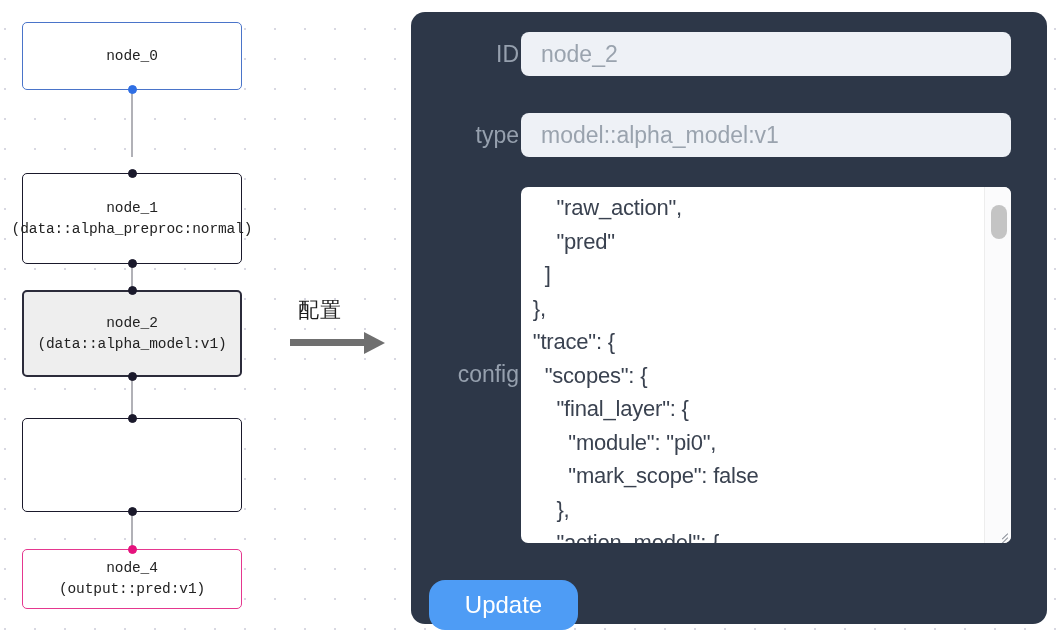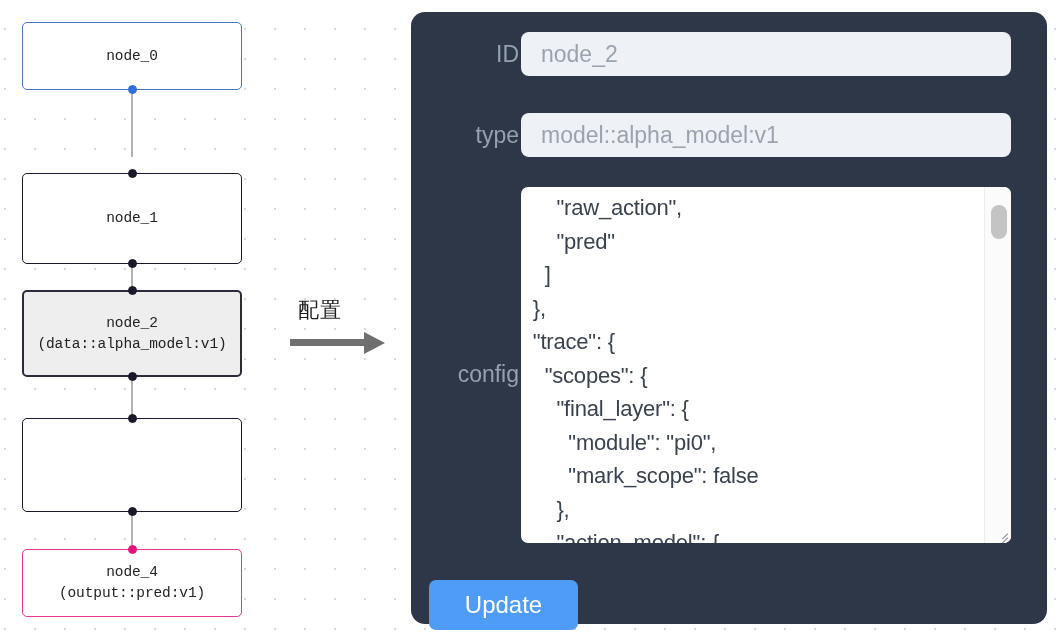--- a/index.html
+++ b/index.html
@@ -245,21 +245,21 @@
 
   .update-button {
     position: absolute;
     left: 18px;
     top: 568px;
     width: 149px;
     height: 50px;
     background: #4e9cf5;
     color: #ffffff;
     border: none;
-    border-radius: 7px;
+    border-radius: 16px;
     font-size: 24px;
     font-family: "Liberation Sans", "DejaVu Sans", sans-serif;
     text-align: center;
     line-height: 44px;
     cursor: pointer;
     padding: 0;
   }
 </style>
 </head>
 <body>
@@ -276,40 +276,41 @@
     <div class="node n-input" style="top:22px;height:68px;">
       <div>
         <div>node_0</div>
       </div>
       <div class="port bottom blue"></div>
     </div>
 
     <div class="node" style="top:157px;height:91px;margin-top:16px;">
       <div>
         <div>node_1</div>
+        <div>(data::alpha_preproc:normal)</div>
       </div>
       <div class="port top"></div>
       <div class="port bottom"></div>
     </div>
 
     <div class="node n-selected" style="top:290px;height:87px;">
       <div>
         <div>node_2</div>
         <div>(data::alpha_model:v1)</div>
       </div>
       <div class="port top" style="top:-6px;"></div>
       <div class="port bottom" style="bottom:-6px;"></div>
     </div>
 
     <div class="node" style="top:418px;height:94px;">
       <div class="port top"></div>
       <div class="port bottom"></div>
     </div>
 
-    <div class="node n-output" style="top:549px;height:68px;">
+    <div class="node n-output" style="top:549px;height:60px;">
       <div>
         <div>node_4</div>
         <div>(output::pred:v1)</div>
       </div>
       <div class="port top pink"></div>
     </div>
   </div>
 
   <div id="transition">
     <div class="tr-label">配置</div>

